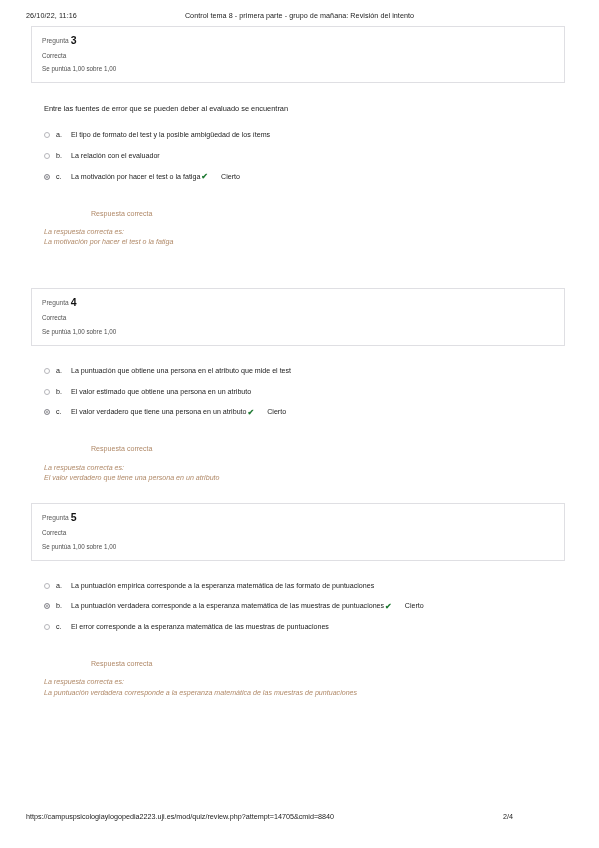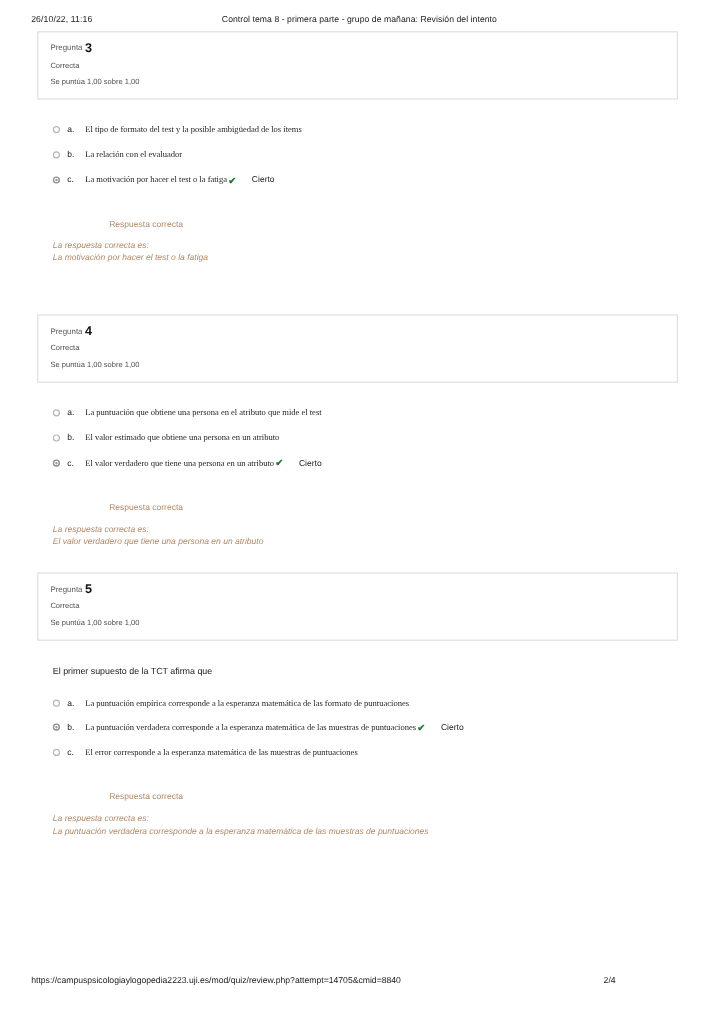--- a/index.html
+++ b/index.html
@@ -152,21 +152,21 @@
   .radio.checked {
     background: #9a9a9f;
     border-color: #8f8f95;
     box-shadow: inset 0 0 0 1px #ffffff;
   }
   .ans-letter {
     display: inline-block;
     min-width: 11px;
     margin-right: 4px;
   }
-  .ans-text { display: inline-block; font-family: Liberation Serif, serif; }
+  .ans-text { display: inline-block; }
   .tick {
     color: #1f7a33;
     font-size: 8px;
     font-weight: bold;
     margin-left: 1px;
     line-height: 1;
     position: relative;
     top: 0.5px;
   }
   .verdict {
@@ -211,20 +211,21 @@
 
   <div class="question">
     <div class="q-info">
       <div class="q-number-line">
         <span>Pregunta</span><span class="q-num">3</span>
       </div>
       <div class="q-state">Correcta</div>
       <div class="q-grade">Se puntúa 1,00 sobre 1,00</div>
     </div>
     <div class="q-body">
+      <div class="q-text">Entre las fuentes de error que se pueden deber al evaluado se encuentran</div>
       <ul class="answers">
         <li class="answer">
           <span class="radio"></span>
           <span class="ans-letter">a.</span>
           <span class="ans-text">El tipo de formato del test y la posible ambigüedad de los ítems</span>
         </li>
         <li class="answer">
           <span class="radio"></span>
           <span class="ans-letter">b.</span>
           <span class="ans-text">La relación con el evaluador</span>
@@ -287,21 +288,20 @@
 
   <div class="question">
     <div class="q-info">
       <div class="q-number-line">
         <span>Pregunta</span><span class="q-num">5</span>
       </div>
       <div class="q-state">Correcta</div>
       <div class="q-grade">Se puntúa 1,00 sobre 1,00</div>
     </div>
     <div class="q-body">
-      <div class="q-text">El primer supuesto de la TCT afirma que</div>
       <ul class="answers">
         <li class="answer">
           <span class="radio"></span>
           <span class="ans-letter">a.</span>
           <span class="ans-text">La puntuación empírica corresponde a la esperanza matemática de las formato de puntuaciones</span>
         </li>
         <li class="answer">
           <span class="radio checked"></span>
           <span class="ans-letter">b.</span>
           <span class="ans-text">La puntuación verdadera corresponde a la esperanza matemática de las muestras de puntuaciones</span>

